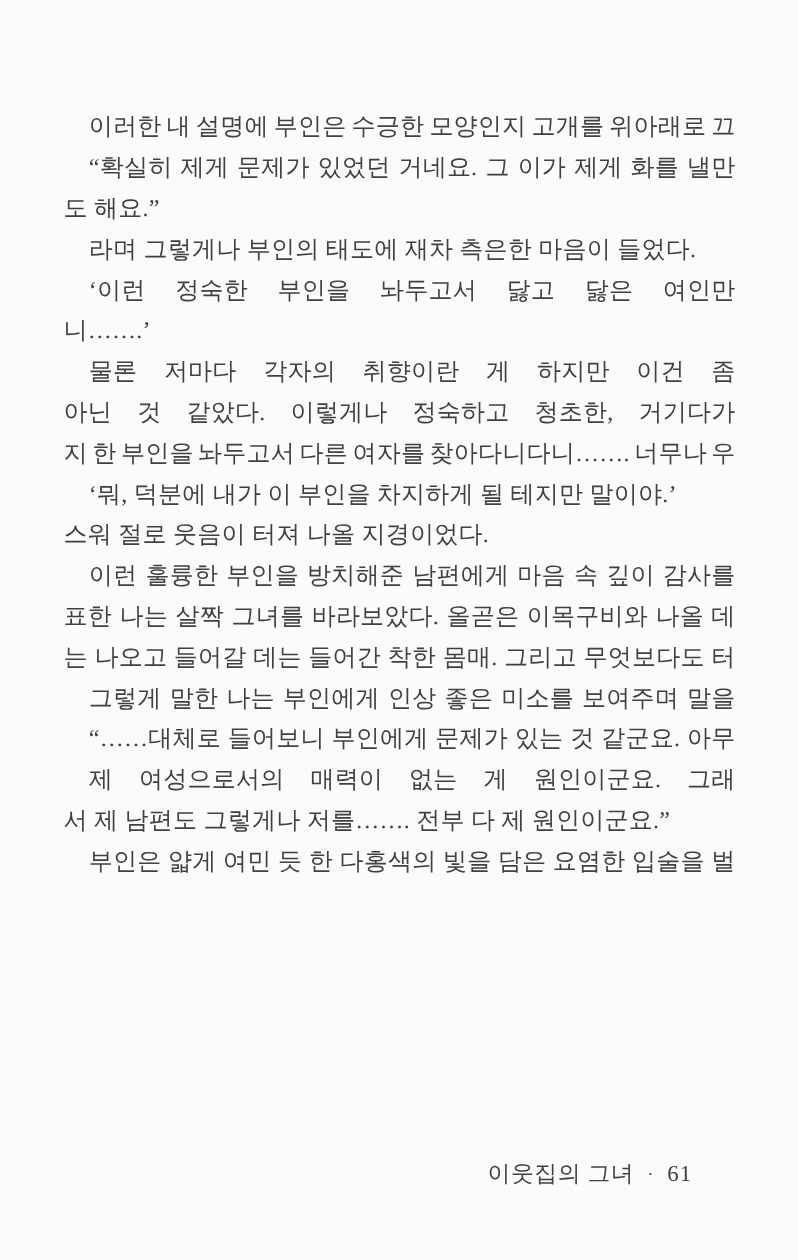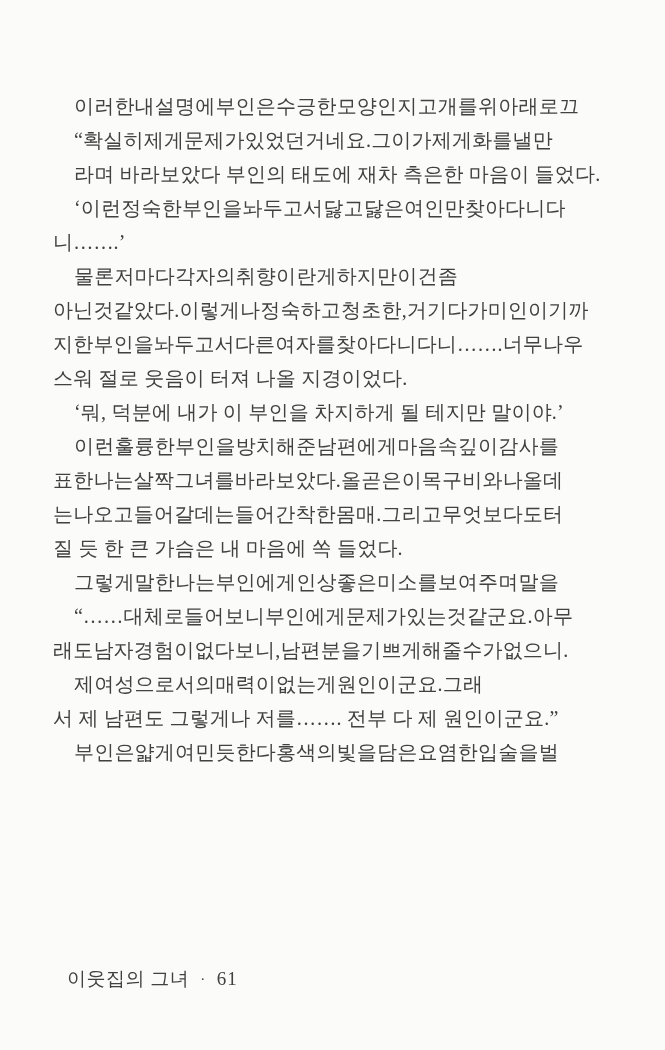--- a/index.html
+++ b/index.html
@@ -30,36 +30,38 @@
     height: 34px;
     line-height: 34px;
     font-size: 20px;
     overflow: hidden;
     white-space: nowrap;
     letter-spacing: 0.2px;
   }
   
   .line.fill {
     display: flex;
+    justify-content: space-between;
   }
   .line.fill span {
     flex: 0 0 auto;
     white-space: nowrap;
   }
   .line.indent {
     padding-left: 21px;
   }
   .footer {
     position: absolute;
-    left: 67px;
+    left: 48px;
     top: 964px;
     width: 560px;
     height: 30px;
     line-height: 30px;
     font-size: 19px;
+    text-align: right;
     padding-right: 31px;
     box-sizing: border-box;
     letter-spacing: 0.5px;
   }
   .footer .sep {
     display: inline-block;
     margin: 0 11px;
     font-size: 15px;
     vertical-align: 1px;
   }
@@ -88,65 +90,64 @@
         <span>제게</span>
         <span>문제가</span>
         <span>있었던</span>
         <span>거네요.</span>
         <span>그</span>
         <span>이가</span>
         <span>제게</span>
         <span>화를</span>
         <span>낼만</span>
       </div>
-      <div class="line indent">라며 바라보았다 부인의 태도에 재차 측은한 마음이 들었다.</div>
+      <div class="line">도 해요.”</div>
+      <div class="line indent">라며 그렇게나 부인의 태도에 재차 측은한 마음이 들었다.</div>
       <div class="line indent fill">
         <span>‘이런</span>
         <span>정숙한</span>
         <span>부인을</span>
         <span>놔두고서</span>
         <span>닳고</span>
         <span>닳은</span>
         <span>여인만</span>
-        <span>찾아다니다</span>
       </div>
       <div class="line">니…….’</div>
       <div class="line indent fill">
         <span>물론</span>
         <span>저마다</span>
         <span>각자의</span>
         <span>취향이란</span>
         <span>게</span>
         <span>하지만</span>
         <span>이건</span>
         <span>좀</span>
       </div>
       <div class="line fill">
         <span>아닌</span>
         <span>것</span>
         <span>같았다.</span>
         <span>이렇게나</span>
         <span>정숙하고</span>
         <span>청초한,</span>
         <span>거기다가</span>
-        <span>미인이기까</span>
       </div>
       <div class="line fill">
         <span>지</span>
         <span>한</span>
         <span>부인을</span>
         <span>놔두고서</span>
         <span>다른</span>
         <span>여자를</span>
         <span>찾아다니다니…….</span>
         <span>너무나</span>
         <span>우</span>
       </div>
+      <div class="line indent">‘뭐, 덕분에 내가 이 부인을 차지하게 될 테지만 말이야.’</div>
       <div class="line">스워 절로 웃음이 터져 나올 지경이었다.</div>
-      <div class="line indent">‘뭐, 덕분에 내가 이 부인을 차지하게 될 테지만 말이야.’</div>
       <div class="line indent fill">
         <span>이런</span>
         <span>훌륭한</span>
         <span>부인을</span>
         <span>방치해준</span>
         <span>남편에게</span>
         <span>마음</span>
         <span>속</span>
         <span>깊이</span>
         <span>감사를</span>
@@ -167,53 +168,40 @@
         <span>나오고</span>
         <span>들어갈</span>
         <span>데는</span>
         <span>들어간</span>
         <span>착한</span>
         <span>몸매.</span>
         <span>그리고</span>
         <span>무엇보다도</span>
         <span>터</span>
       </div>
-      <div class="line">질 듯 한 큰 가슴은 내 마음에 쏙 들었다.</div>
       <div class="line indent fill">
         <span>그렇게</span>
         <span>말한</span>
         <span>나는</span>
         <span>부인에게</span>
         <span>인상</span>
         <span>좋은</span>
         <span>미소를</span>
         <span>보여주며</span>
         <span>말을</span>
       </div>
       <div class="line indent fill">
         <span>“……대체로</span>
         <span>들어보니</span>
         <span>부인에게</span>
         <span>문제가</span>
         <span>있는</span>
         <span>것</span>
         <span>같군요.</span>
         <span>아무</span>
-      </div>
-      <div class="line fill">
-        <span>래도</span>
-        <span>남자</span>
-        <span>경험이</span>
-        <span>없다보니,</span>
-        <span>남편</span>
-        <span>분을</span>
-        <span>기쁘게</span>
-        <span>해줄</span>
-        <span>수가</span>
-        <span>없으니.</span>
       </div>
       <div class="line indent fill">
         <span>제</span>
         <span>여성으로서의</span>
         <span>매력이</span>
         <span>없는</span>
         <span>게</span>
         <span>원인이군요.</span>
         <span>그래</span>
       </div>

